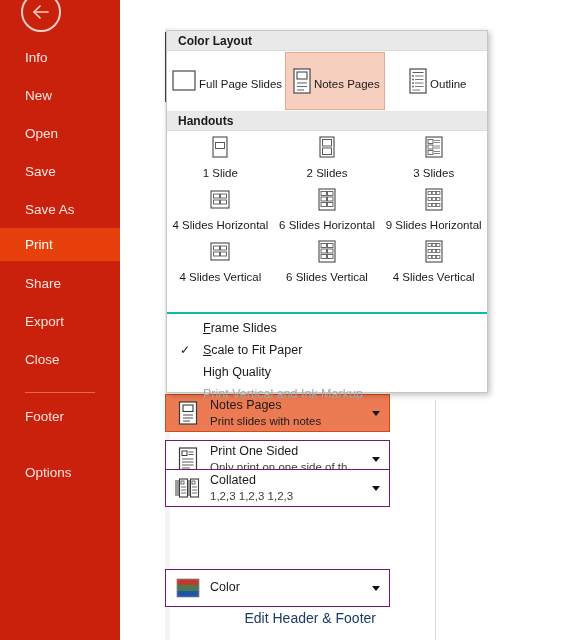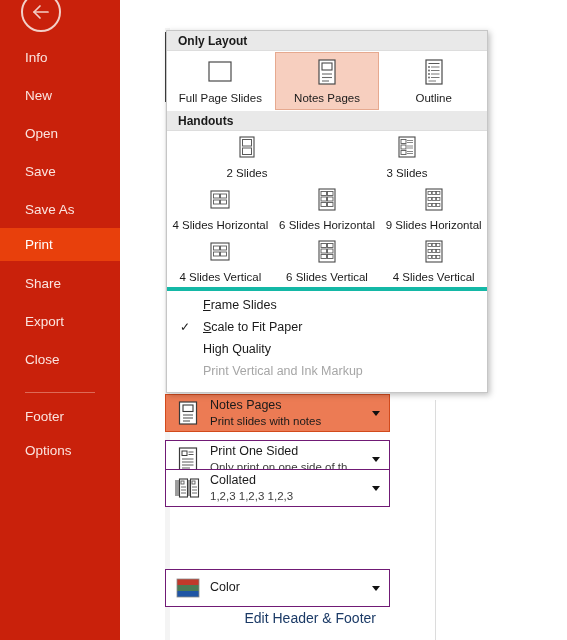--- a/index.html
+++ b/index.html
@@ -74,36 +74,36 @@
     box-shadow: 2px 2px 6px rgba(0,0,0,0.25);
     z-index: 20;
   }
   .group-header {
     height: 20px; background: #e9e9e9; border-bottom: 1px solid #dddddd;
     display: flex; align-items: center; padding-left: 11px;
     font-size: 12px; font-weight: bold; color: #1a1a1a;
   }
   .tile-row { display: flex; }
   .tile {
-    flex: 1 1 0; height: 58px; display: flex; flex-direction: column;
+    flex: 1 1 0; height: 58px; display: flex; flex-direction: row;
     align-items: center; justify-content: center; cursor: pointer;
     border: 1px solid transparent; margin: 1px;
   }
   .tile.sel { background: #f7cfbf; border: 1px solid #e6a98f; }
   .tile-label { font-size: 11.5px; color: #1a1a1a; margin-top: 5px; white-space: nowrap; }
   .tile-ico { height: 28px; display:flex; align-items:center; justify-content:center; }
 
   .handout-row { display: flex; }
   .handout-tile {
     flex: 1 1 0; height: 52px; display:flex; flex-direction: column;
     align-items:center; justify-content:center; cursor: pointer;
   }
   .handout-tile .tile-label { font-size: 11.5px; margin-top: 4px; }
 
-  #opt-list { border-top: 4px solid #14b8a6; padding-top: 3px; }
+  #opt-list { border-top: 2px solid #14b8a6; padding-top: 3px; margin-top: 25px; }
   .opt-row {
     height: 22px; display:flex; align-items:center; cursor:pointer;
     font-size: 12.5px; color: #1a1a1a;
   }
   .opt-row.disabled { color: #a6a6a6; cursor: default; }
   .opt-check { flex: 0 0 36px; text-align:center; font-size: 12px; color:#222; }
   .acc { text-decoration: underline; }
 
   
 </style>
@@ -144,21 +144,21 @@
     <div class="nav-item" style="top:305px">
         <span>Export</span>
       </div>
     <div class="nav-item" style="top:343px">
         <span>Close</span>
       </div>
     <div id="nav-sep"></div>
     <div class="nav-item" style="top:400px">
         <span>Footer</span>
       </div>
-    <div class="nav-item" style="top:434px">
+    <div class="nav-item" style="top:456px">
         <span>Options</span>
       </div>
   </div>
 
   <div id="settings-col">
     <div id="scroll-track"></div>
     <div id="scroll-thumb"></div>
   </div>
   <div id="vert-divider"></div>
 
@@ -245,21 +245,21 @@
     </span>
     <span class="sb-arrow">
         <span class="caret"></span>
       </span>
   </div>
 
   <div id="edit-hf">Edit Header &amp; Footer</div>
 
   <div id="popup">
 
-    <div class="group-header">Only Layout</div>
+    <div class="group-header">Color Layout</div>
 
     <div class="tile-row">
       <div class="tile">
         <span class="tile-ico">
           <svg width="30" height="25" viewBox="0 0 30 25" aria-hidden="true">
             <rect x="4" y="2" width="22" height="19" fill="#fff" stroke="#4a4a4a" stroke-width="1.2"></rect>
           </svg>
         </span>
         <span class="tile-label">Full Page Slides</span>
       </div>
@@ -297,20 +297,29 @@
       </div>
     </div>
 
     <div class="group-header">Handouts</div>
 
     <div class="handout-row">
       <div class="handout-tile">
         <span class="tile-ico">
           <svg width="22" height="26" viewBox="0 0 22 26" aria-hidden="true">
             <rect x="4" y="1" width="14" height="20" fill="#fff" stroke="#4a4a4a" stroke-width="1.1"></rect>
+            <rect x="6.5" y="6.5" width="9" height="6" fill="#fff" stroke="#5a5a5a" stroke-width="1"></rect>
+          </svg>
+        </span>
+        <span class="tile-label">1 Slide</span>
+      </div>
+      <div class="handout-tile">
+        <span class="tile-ico">
+          <svg width="22" height="26" viewBox="0 0 22 26" aria-hidden="true">
+            <rect x="4" y="1" width="14" height="20" fill="#fff" stroke="#4a4a4a" stroke-width="1.1"></rect>
             <rect x="6.5" y="3.5" width="9" height="6.5" fill="#fff" stroke="#5a5a5a" stroke-width="1"></rect>
             <rect x="6.5" y="12" width="9" height="6.5" fill="#fff" stroke="#5a5a5a" stroke-width="1"></rect>
           </svg>
         </span>
         <span class="tile-label">2 Slides</span>
       </div>
       <div class="handout-tile">
         <span class="tile-ico">
           <svg width="22" height="26" viewBox="0 0 22 26" aria-hidden="true">
             <rect x="3" y="1" width="16" height="20" fill="#fff" stroke="#4a4a4a" stroke-width="1.1"></rect>

